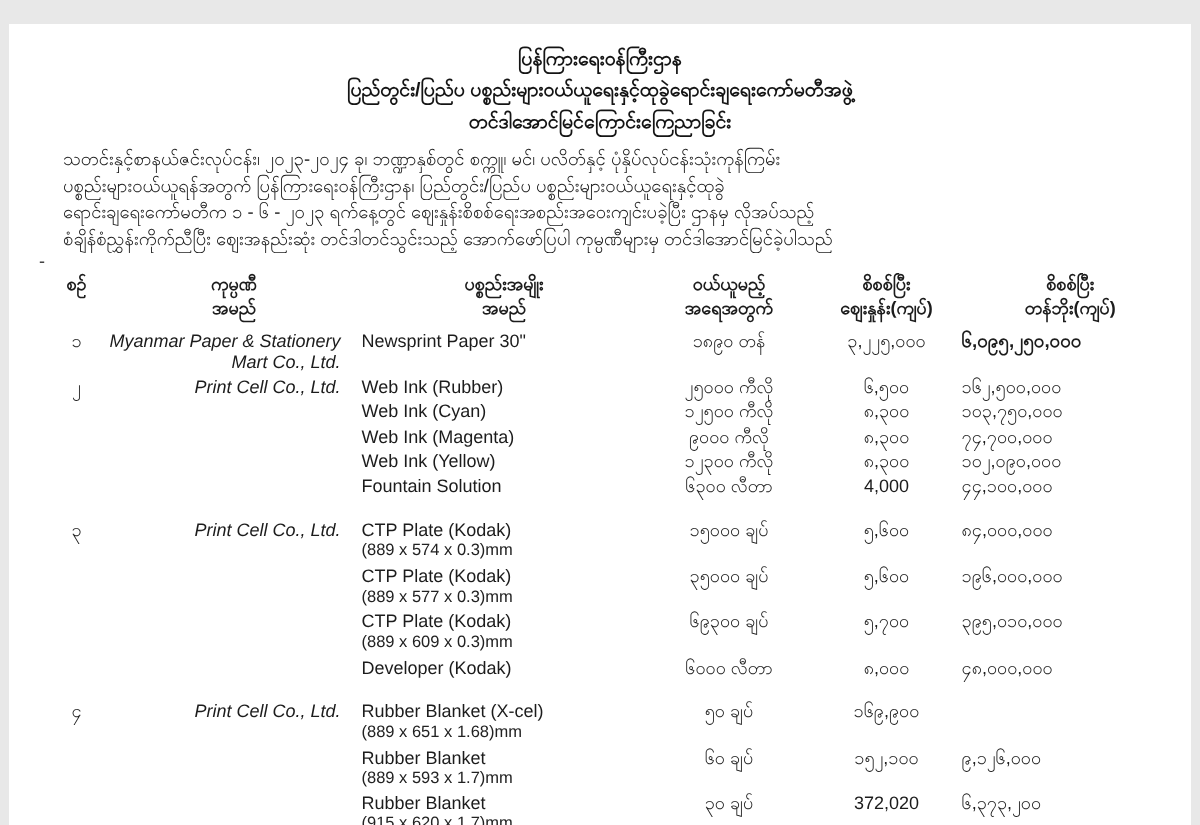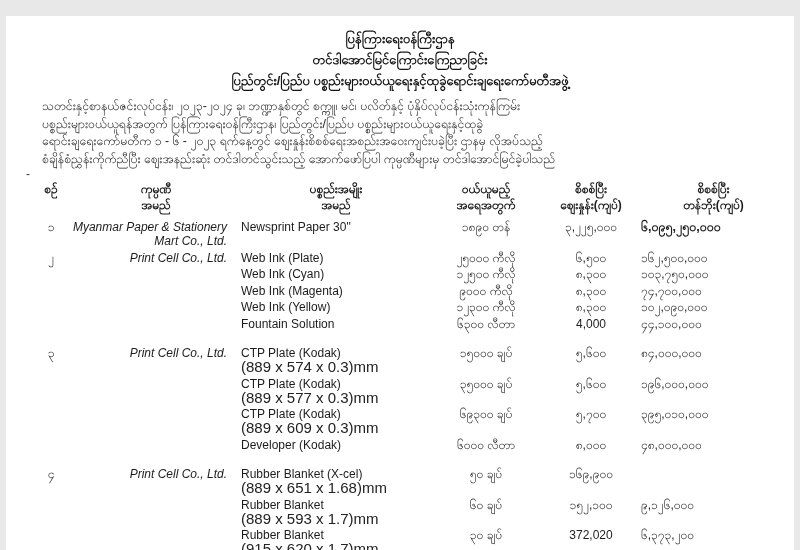--- a/index.html
+++ b/index.html
@@ -41,36 +41,36 @@
     font-weight: bold;
     font-size: 12px;
     margin-bottom: 7px;
   }
   .thead .hcell { text-align: center; line-height: 15.5px; }
   .trow { font-size: 12px; margin-bottom: 2.5px; }
   .trow > div { line-height: 14px; }
   .c-no { text-align: center; }
   .c-company { text-align: right; padding-right: 14px; line-height: 14.5px; font-style: italic; }
   .c-item { text-align: left; padding-right: 8px; }
-  .item-dims { font-size: 15px; color: #222; line-height: 14px; }
+  .item-dims { font-size: 11px; color: #222; line-height: 14px; }
   .c-qty { text-align: center; }
   .c-price { text-align: center; }
   .c-value { text-align: left; padding-right: 2px; }
   .c-value.bold { font-weight: bold; font-size: 12.5px; }
   .group-gap { height: 13px; }
 </style>
 </head>
 <body>
 
 <div class="page">
 
   <div class="doc-header">
     <div class="t-line">ပြန်ကြားရေးဝန်ကြီးဌာန</div>
+    <div class="t-line">ပြည်တွင်း/ပြည်ပ ပစ္စည်းများဝယ်ယူရေးနှင့်ထုခွဲရောင်းချရေးကော်မတီအဖွဲ့</div>
     <div class="t-line">တင်ဒါအောင်မြင်ကြောင်းကြေညာခြင်း</div>
-    <div class="t-line">ပြည်တွင်း/ပြည်ပ ပစ္စည်းများဝယ်ယူရေးနှင့်ထုခွဲရောင်းချရေးကော်မတီအဖွဲ့</div>
   </div>
 
   <div class="intro">
     <div class="i-line">သတင်းနှင့်စာနယ်ဇင်းလုပ်ငန်း၊ ၂၀၂၃-၂၀၂၄ ခု၊ ဘဏ္ဍာနှစ်တွင် စက္ကူ၊ မင်၊ ပလိတ်နှင့် ပုံနှိပ်လုပ်ငန်းသုံးကုန်ကြမ်း</div>
     <div class="i-line">ပစ္စည်းများဝယ်ယူရန်အတွက် ပြန်ကြားရေးဝန်ကြီးဌာန၊ ပြည်တွင်း/ပြည်ပ ပစ္စည်းများဝယ်ယူရေးနှင့်ထုခွဲ</div>
     <div class="i-line">ရောင်းချရေးကော်မတီက ၁ - ၆ - ၂၀၂၃ ရက်နေ့တွင် ဈေးနှုန်းစိစစ်ရေးအစည်းအဝေးကျင်းပခဲ့ပြီး ဌာနမှ လိုအပ်သည့်</div>
     <div class="i-line">စံချိန်စံညွှန်းကိုက်ညီပြီး ဈေးအနည်းဆုံး တင်ဒါတင်သွင်းသည့် အောက်ဖော်ပြပါ ကုမ္ပဏီများမှ တင်ဒါအောင်မြင်ခဲ့ပါသည်</div>
   </div>
   <div class="trailing-dash">-</div>
 
@@ -108,21 +108,21 @@
             <div class="item-nm">Newsprint Paper 30"</div>
           </div>
           <div class="c-qty">၁၈၉၀ တန်</div>
           <div class="c-price">၃,၂၂၅,၀၀၀</div>
           <div class="c-value bold">၆,၀၉၅,၂၅၀,၀၀၀</div>
         </div>
         <div class="trow">
           <div class="c-no">၂</div>
           <div class="c-company">Print Cell Co., Ltd.</div>
           <div class="c-item">
-            <div class="item-nm">Web Ink (Plate)</div>
+            <div class="item-nm">Web Ink (Rubber)</div>
           </div>
           <div class="c-qty">၂၅၀၀၀ ကီလို</div>
           <div class="c-price">၆,၅၀၀</div>
           <div class="c-value">၁၆၂,၅၀၀,၀၀၀</div>
         </div>
         <div class="trow">
           <div class="c-no"></div>
           <div class="c-company"></div>
           <div class="c-item">
             <div class="item-nm">Web Ink (Cyan)</div>

